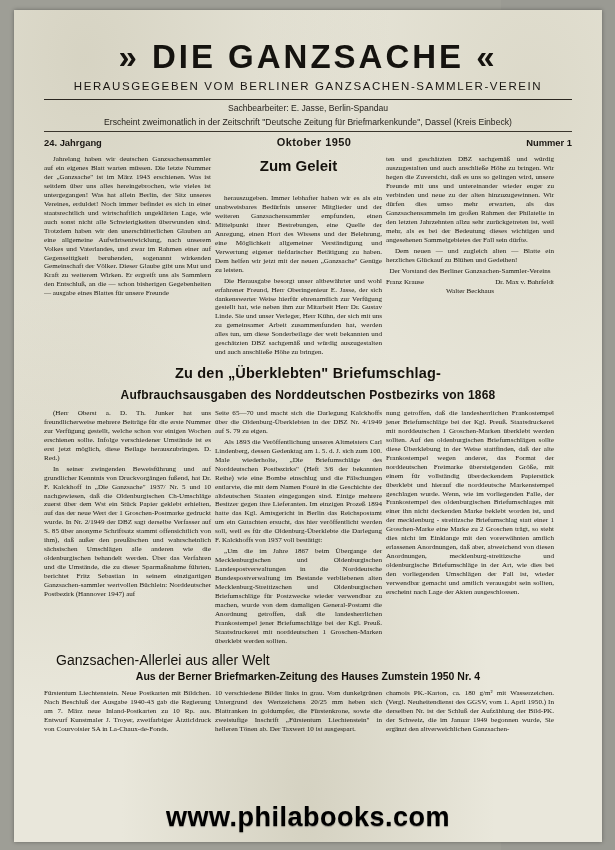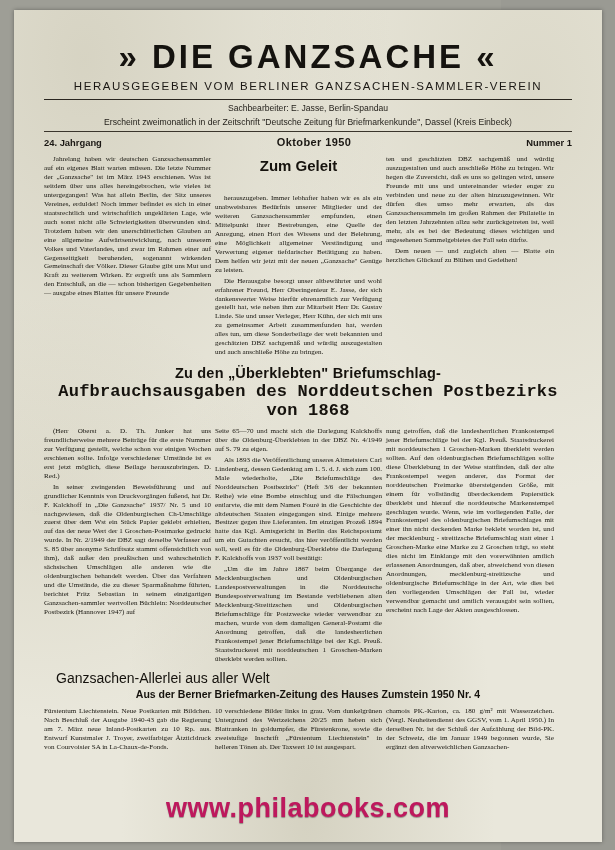--- a/index.html
+++ b/index.html
@@ -136,26 +136,26 @@
     margin-top: 6px;
   }
   .art2head .l1 {
     font-family: "Liberation Sans", sans-serif;
     font-size: 14.5px;
     font-weight: bold;
     color: #15120d;
     letter-spacing: 0.2px;
   }
   .art2head .l2 {
-    font-family: Liberation Mono, monospace;
-    font-size: 17px;
+    font-family: Liberation Sans, sans-serif;
+    font-size: 12px;
     font-weight: bold;
     color: #15120d;
     letter-spacing: 0.2px;
-    margin-top: 1px;
+    margin-top: 7px;
   }
   .art3head {
     font-family: "Liberation Sans", sans-serif;
     font-size: 14px;
     font-weight: normal;
     color: #15120d;
     margin: 5px 0 0 12px;
   }
   .art3sub {
     font-family: "Liberation Sans", sans-serif;
@@ -177,26 +177,26 @@
     justify-content: space-between;
     font-size: 7.1px;
     margin-top: 1px;
   }
 
   
   #watermark {
     position: absolute;
     left: 0;
     right: 0;
-    bottom: 18px;
+    bottom: 9px;
     text-align: center;
     font-family: "Liberation Sans", sans-serif;
     font-size: 27px;
     font-weight: bold;
-    color: #be185d;
+    color: #000000;
     text-shadow: 0 1px 1px rgba(0,0,0,0.35);
     letter-spacing: 0.5px;
     pointer-events: none;
   }
 </style>
 </head>
 <body>
 
 <div id="page">
   <div id="sheet">
@@ -221,20 +221,28 @@
           <p class="body">Jahrelang haben wir deutschen Ganzsachensammler auf ein eigenes Blatt warten müssen. Die letzte Nummer der „Ganzsache" ist im März 1943 erschienen. Was ist seitdem über uns alles hereingebrochen, wie vieles ist untergegangen! Was hat allein Berlin, der Sitz unseres Vereines, erduldet! Noch immer befindet es sich in einer staatsrechtlich und wirtschaftlich ungeklärten Lage, wie auch sonst nicht alle Schwierigkeiten überwunden sind. Trotzdem haben wir den unerschütterlichen Glauben an eine allgemeine Aufwärtsentwicklung, nach unserem Volkes und Vaterlandes, und zwar im Rahmen einer auf Gegenseitigkeit beruhenden, sogenannt wirkenden Gemeinschaft der Völker. Dieser Glaube gibt uns Mut und Kraft zu weiterem Wirken. Er ergreift uns als Sammlern den Entschluß, an die — schon bisherigen Gegebenheiten — ausgabe eines Blattes für unsere Freunde</p>
         </div>
         <div class="col">
           <div class="sec-title">Zum Geleit</div>
           <p class="body">herauszugeben. Immer lebhafter haben wir es als ein unabweisbares Bedürfnis unserer Mitglieder und der weiteren Ganzsachensammler empfunden, einen Mittelpunkt ihrer Bestrebungen, eine Quelle der Anregung, einen Hort des Wissens und der Belehrung, eine Möglichkeit allgemeiner Verständigung und Verwertung eigener tiefdarischer Betätigung zu haben. Dem helfen wir jetzt mit der neuen „Ganzsache" Genüge zu leisten.</p>
           <p class="body">Die Herausgabe besorgt unser altbewährter und wohl erfahrener Freund, Herr Oberingenieur E. Jasse, der sich dankenswerter Weise hierfür ehrenamtlich zur Verfügung gestellt hat, wie neben ihm zur Mitarbeit Herr Dr. Gustav Linde. Sie und unser Verleger, Herr Kühn, der sich mit uns zu gemeinsamer Arbeit zusammenfunden hat, werden alles tun, um diese Sonderbeilage der weit bekannten und geschätzten DBZ sachgemäß und würdig auszugestalten und auch anschließe Höhe zu bringen.</p>
         </div>
         <div class="col3">
           <p class="body noind">ten und geschätzten DBZ sachgemäß und würdig auszugestalten und auch anschließe Höhe zu bringen. Wir hegen die Zuversicht, daß es uns so gelingen wird, unsere Freunde mit uns und untereinander wieder enger zu verbinden und neue zu der alten hinzuzugewinnen. Wir dürfen dies umso mehr erwarten, als das Ganzsachensammeln im großen Rahmen der Philatelie in den letzten Jahrzehnten allzu sehr zurückgetreten ist, weil mehr, als es bei der Bedeutung dieses wichtigen und angesehenen Sammelgebietes der Fall sein dürfte.</p>
           <p class="body">Dem neuen — und zugleich alten — Blatte ein herzliches Glückauf zu Blühen und Gedeihen!</p>
+          <div class="sig">
+            <div class="c">Der Vorstand des Berliner Ganzsachen-Sammler-Vereins</div>
+            <div class="sig-row">
+              <span>Franz Krause</span>
+              <span>Dr. Max v. Bahrfeldt</span>
+            </div>
+            <div class="c">Walter Beckhaus</div>
+          </div>
         </div>
       </div>
 
       <div class="art2head">
         <div class="l1">Zu den „Überklebten" Briefumschlag-</div>
         <div class="l2">Aufbrauchsausgaben des Norddeutschen Postbezirks von 1868</div>
       </div>
 
       <div class="cols">
         <div class="col">

